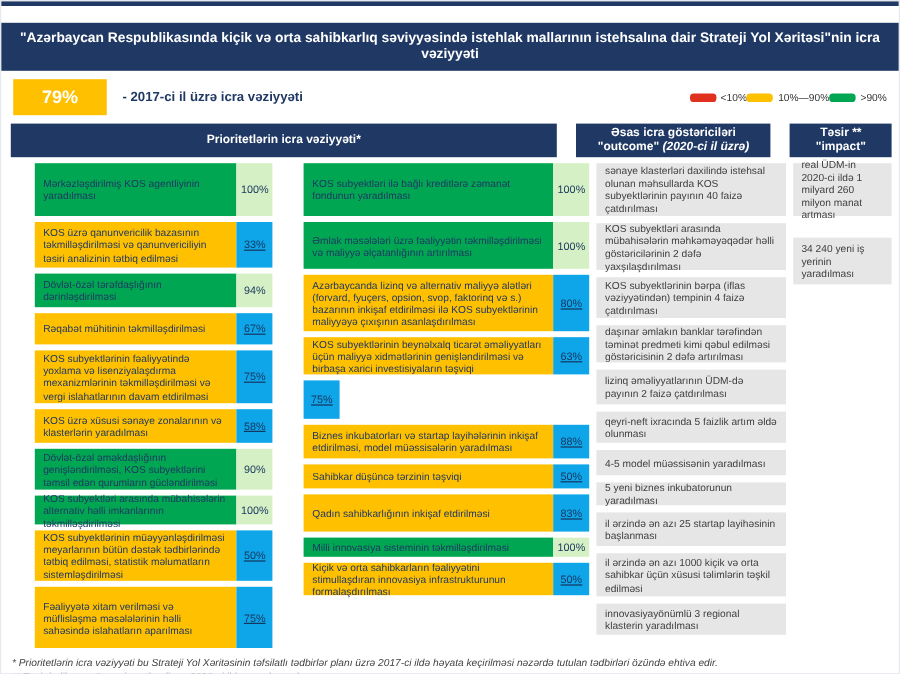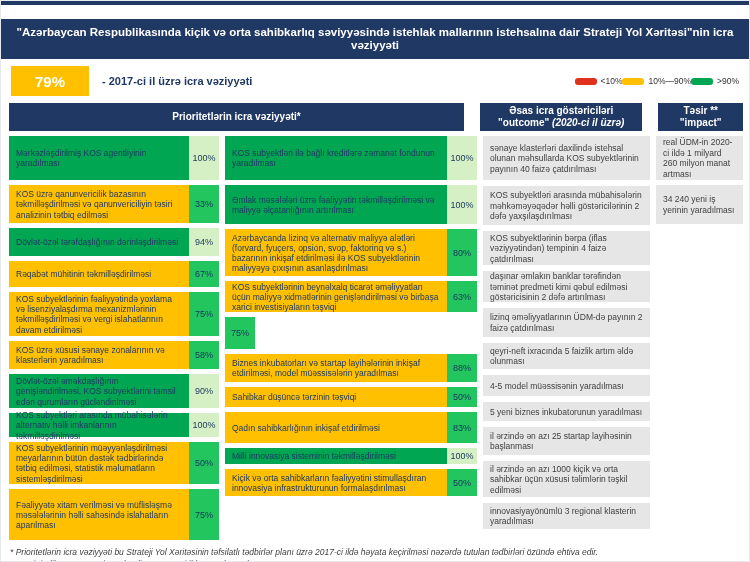--- a/index.html
+++ b/index.html
@@ -19,34 +19,34 @@
   .legend-label { font-size:8.5px; color:#333; }
   .main { padding:0 6px 0 8px; }
   .thead { display:flex; gap:16px; }
   .th { background:#1F3864; color:#fff; font-weight:bold; font-size:10px; line-height:1.2;
         display:flex; flex-direction:column; align-items:center; justify-content:center; height:28px; text-align:center; }
   .th-prior { width:468px; }
   .th-outcome { width:167px; }
   .th-impact { width:87px; }
   .i { font-style:italic; }
   .tbody { display:flex; gap:6px; margin-top:5px; align-items:flex-start; }
-  .pcol { display:flex; flex-direction:column; gap:5px; }
+  .pcol { display:flex; flex-direction:column; gap:5px;margin-left:20px; }
   .pcol1 { width:210px; }
   .pcol2 { width:252px; }
   .ocol { width:167px; display:flex; flex-direction:column; gap:6px; }
-  .icol { width:87px; display:flex; flex-direction:column; gap:5px; }
+  .icol { width:87px; display:flex; flex-direction:column; gap:18px; }
   .prow { display:flex; width:100%; }
   .ptxt { flex:1; padding:3px 7px; font-size:8.5px; line-height:1.2; color:#1F3864;
           display:flex; align-items:center; }
   .ppct { width:30px; display:flex; align-items:center; justify-content:center;
           font-size:9px; color:#17365D; }
   .prow.g .ptxt { background:#00A651; }
   .prow.g .ppct { background:#D6F0C5; }
   .prow.y .ptxt { background:#FFC000; }
-  .prow.y .ppct { background:#22c55e; }
+  .prow.y .ppct { background:#0ea5e9;text-decoration:underline; }
   .orow, .irow { background:#E7E6E6; color:#404040; font-size:8.5px; line-height:1.25;
                  padding:3px 7px; display:flex; align-items:center; }
   .footnotes { margin:7px 0 0 9px; font-size:8.5px; font-style:italic; color:#3F3F3F; line-height:1.35; }
 </style>
 </head>
 <body>
 
 <div class="page">
   <div class="topstrip"></div>
   <div class="titlebar">"Azərbaycan Respublikasında kiçik və orta sahibkarlıq səviyyəsində istehlak mallarının istehsalına dair Strateji Yol Xəritəsi"nin icra vəziyyəti</div>

